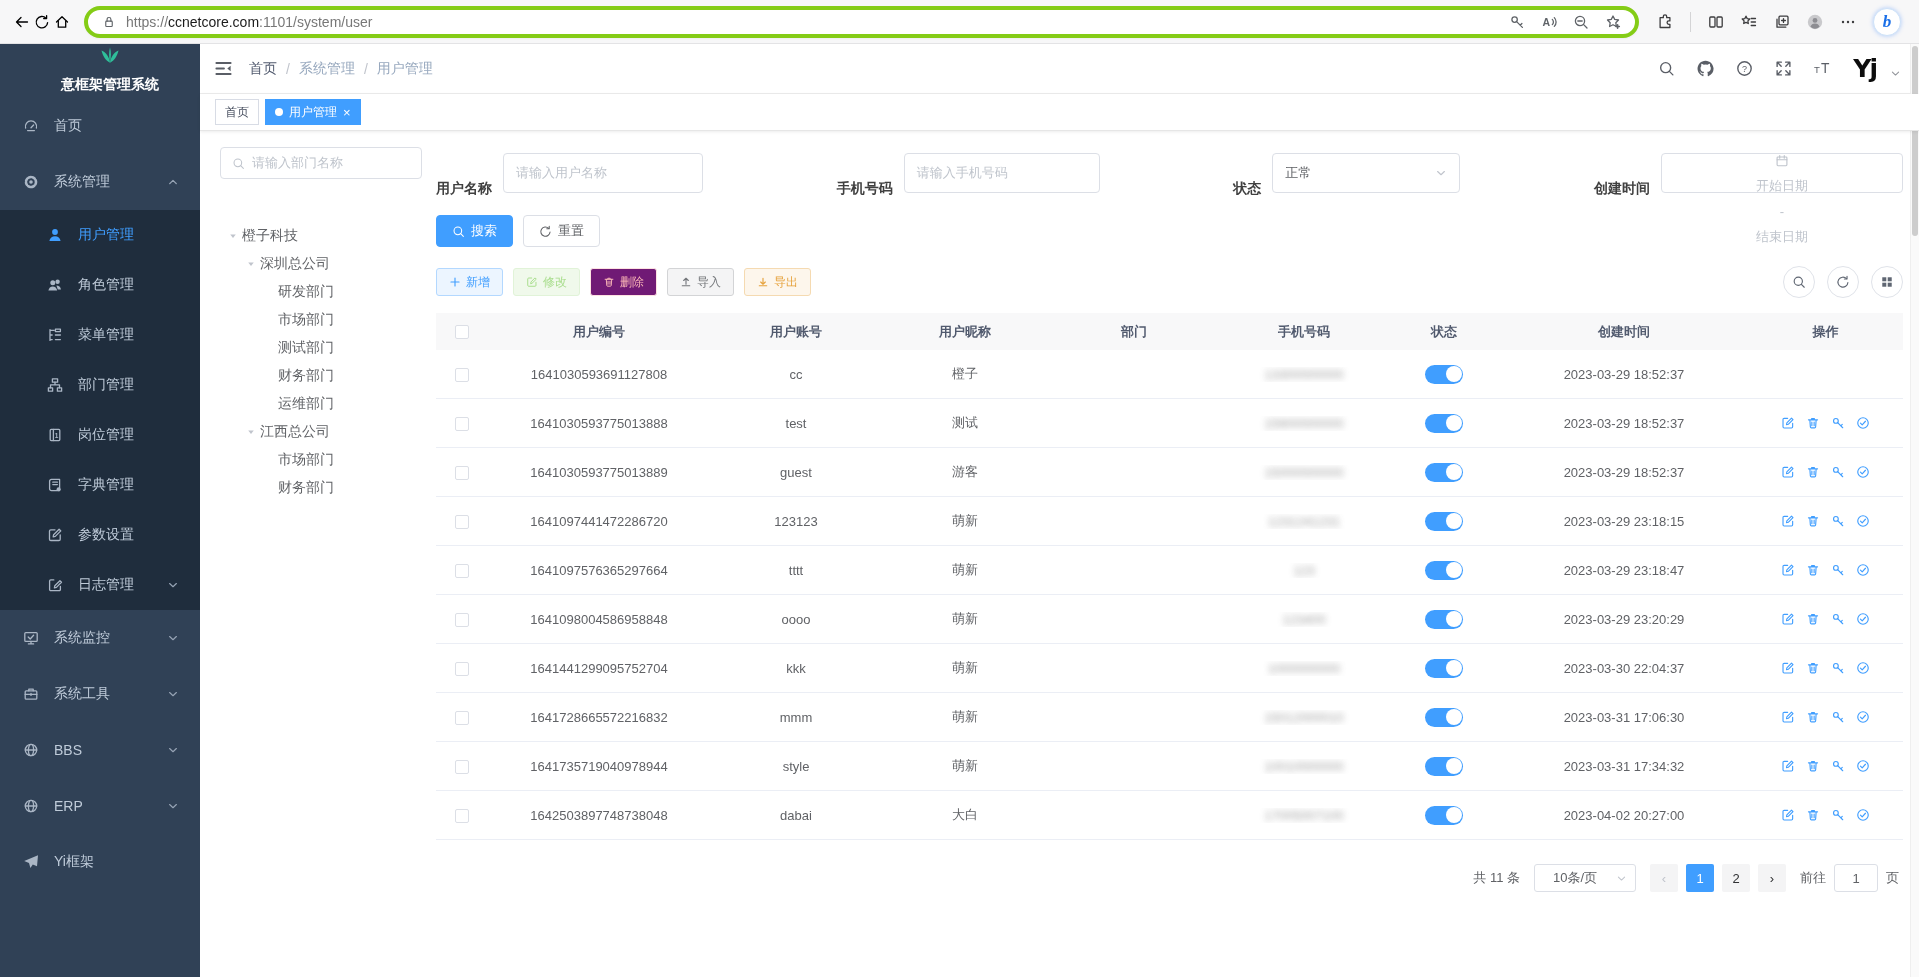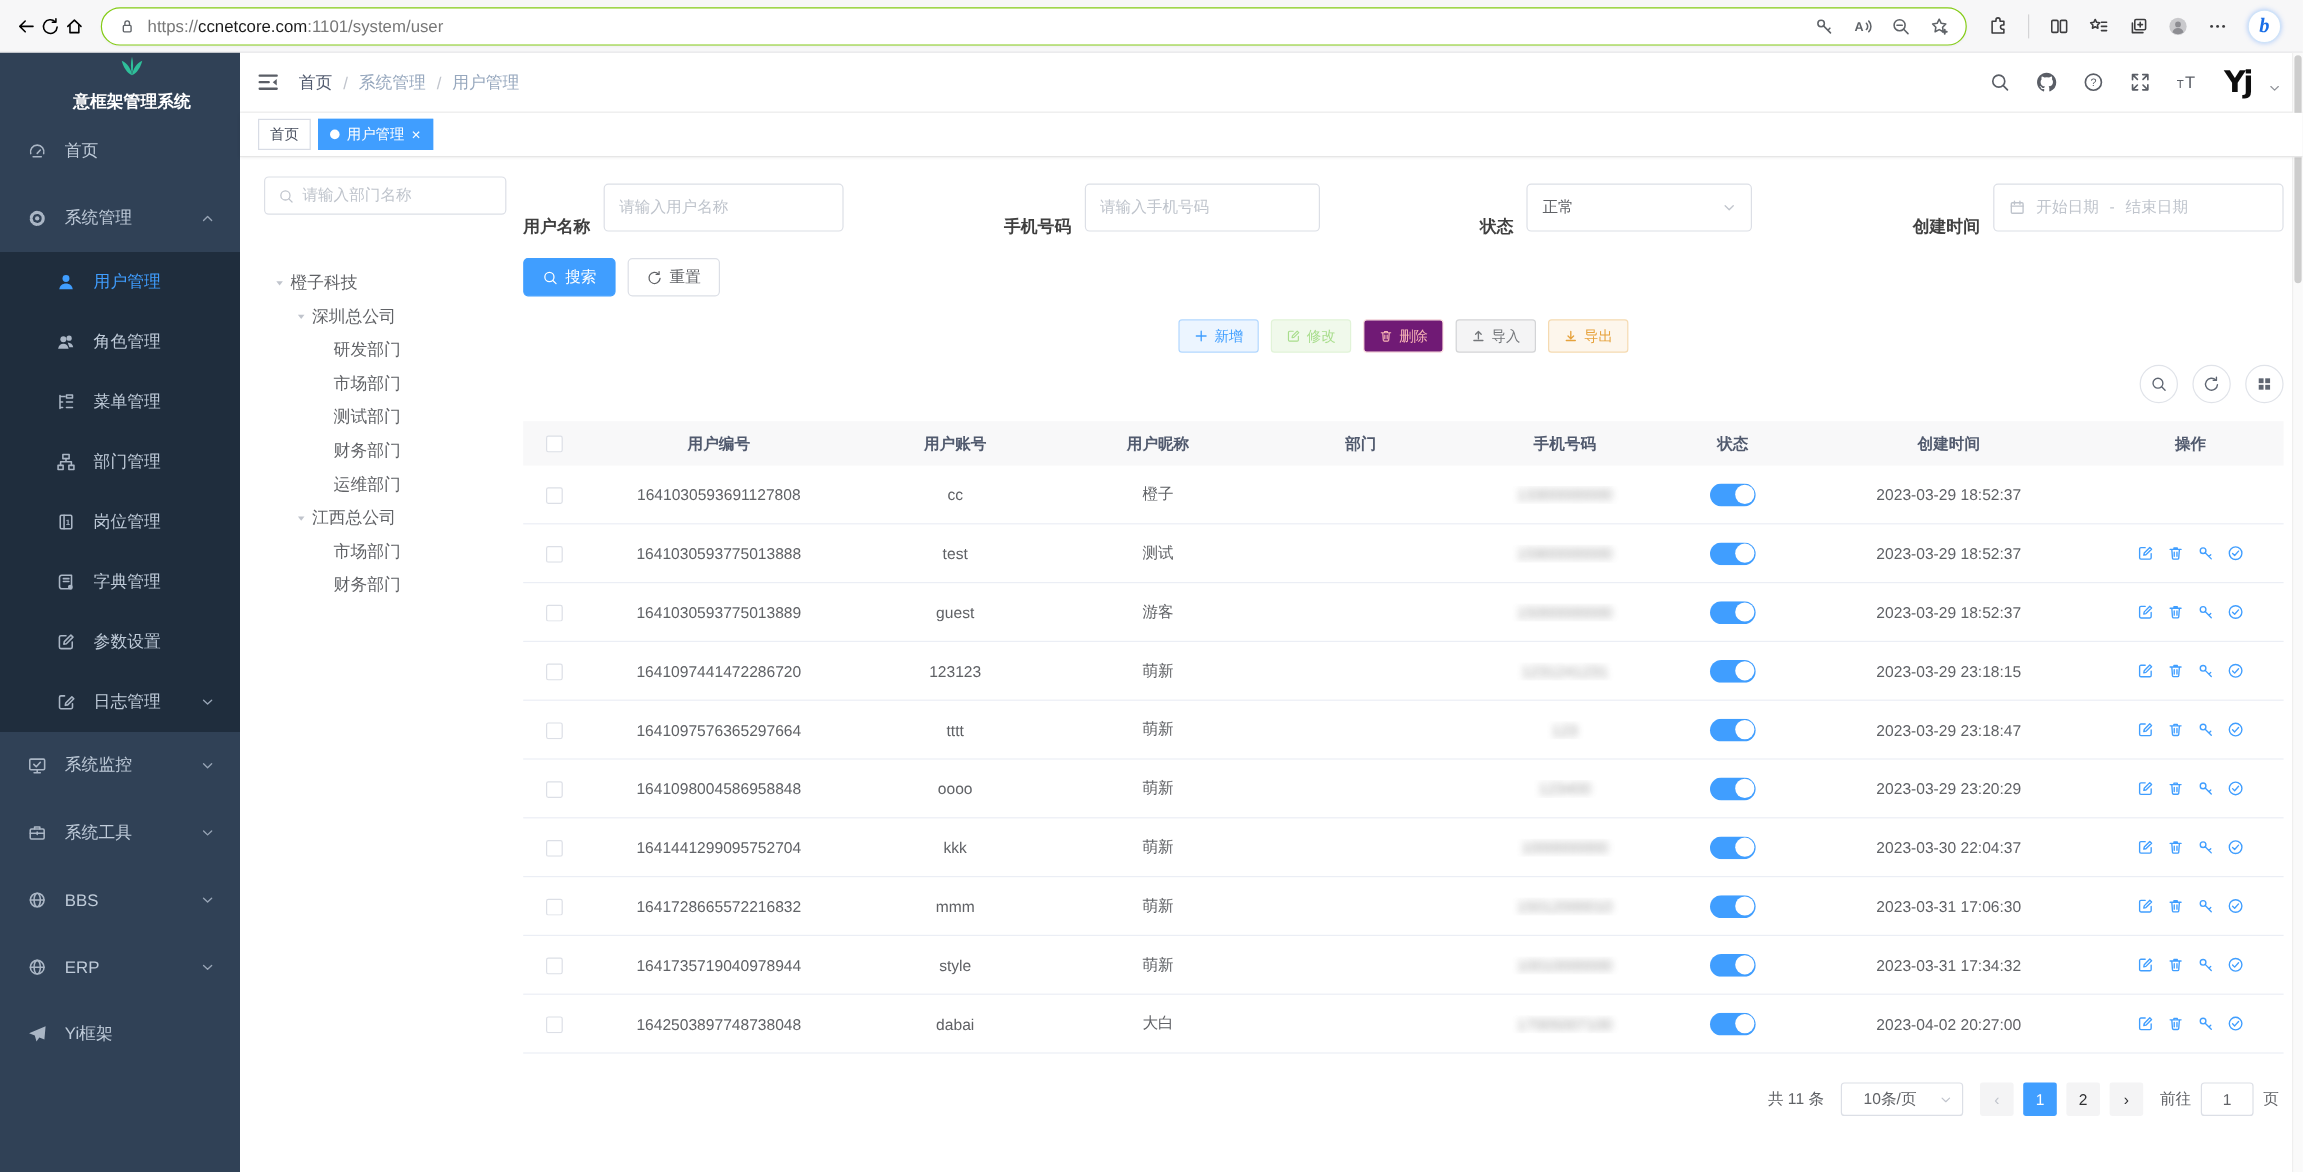--- a/index.html
+++ b/index.html
@@ -1,21 +1,21 @@
 <!DOCTYPE html>
 <html><head>
 <meta charset="utf-8">
 <style>
 * { box-sizing: border-box; margin: 0; padding: 0; }
 body { font-family: "Liberation Sans", "DejaVu Sans", sans-serif; background:#e8e8e8; }
 .screen { width:1919px; height:977px; background:#fff; position:relative; overflow:hidden; }
 
 
 .browser-bar { height:44px; background:#f7f7f8; border-bottom:1px solid #e3e3e5; display:flex; align-items:center; padding:0 14px; gap:8px; }
-.url-pill { flex:1; height:32px; background:#fff; border:1px solid #84cc16; border-radius:16px; box-shadow:0 1px 2px rgba(0,0,0,.04); display:flex; align-items:center; padding:0 14px; gap:10px; margin:0 6px; }
+.url-pill { flex:1; height:32px; background:#fff; border:4px solid #84cc16; border-radius:16px; box-shadow:0 1px 2px rgba(0,0,0,.04); display:flex; align-items:center; padding:0 14px; gap:10px; margin:0 6px; }
 .url-pill .ic { color:#5f6368; font-size:14px; display:flex; align-items:center; }
 .url-text { font-size:14px; color:#777; white-space:nowrap; }
 .url-text .host { color:#1b1b1b; }
 .pill-right { margin-left:auto; display:flex; gap:16px; align-items:center; color:#3c3c3e; }
 .pill-right .ic, .chrome-right .ic { font-size:16px; display:flex; align-items:center; cursor:pointer; }
 .chrome-right { display:flex; align-items:center; gap:17px; color:#3c3c3e; padding:0 4px; }
 .chrome-right .divider { width:1px; height:20px; background:#d4d4d6; }
 .copilot-btn { width:28px; height:28px; border-radius:50%; background:#fff; border:1px solid #cfe3f8; box-shadow:0 0 4px rgba(40,120,255,.35); color:#1a6fe8; font-weight:bold; font-style:italic; font-size:17px; display:flex; align-items:center; justify-content:center; font-family:"Liberation Serif", serif; }
 
 
@@ -59,31 +59,31 @@
 .tree-node .caret { width:18px; color:#c0c4cc; font-size:10px; display:flex; justify-content:center; flex-shrink:0; }
 
 .right-col { flex:1; min-width:0; display:flex; flex-direction:column; }
 .filters { display:flex; align-items:center; justify-content:space-between; gap:10px; }
 .field { display:flex; align-items:center; gap:11px; }
 .field-label { font-size:14px; font-weight:700; color:#404040; white-space:nowrap;margin-top:33px; }
 .inp { height:40px; border:1px solid #dcdfe6; border-radius:4px; background:#fff; font-size:13px; color:#bfc4cc; display:flex; align-items:center; padding:0 12px; }
 .inp.w-user { width:200px; } .inp.w-phone { width:196px; }
 .select { width:188px; justify-content:space-between; color:#606266; cursor:pointer; }
 .select .chev { color:#c0c4cc; font-size:12px; display:flex; }
-.date-range { width:242px; gap:9px; color:#bfc4cc; cursor:pointer; }
+.date-range { width:242px; gap:9px; color:#bfc4cc; cursor:pointer;flex-direction:column; }
 .date-range .ic { font-size:14px; display:flex; }
 .date-sep { color:#bfc4cc; }
 
 .btns-row { margin-top:17px; display:flex; gap:10px; }
 .btn { height:32px; padding:0 15px; border-radius:4px; font-size:13px; display:inline-flex; align-items:center; gap:6px; cursor:pointer; border:1px solid transparent; }
 .btn .ic { font-size:13px; display:flex; }
 .btn-primary { background:#409eff; border-color:#409eff; color:#fff; }
 .btn-plain { background:#fff; border-color:#dcdfe6; color:#606266; }
 
-.toolbar { margin-top:19px; display:flex; align-items:center; gap:10px;flex-direction:column; }
+.toolbar { margin-top:19px; display:flex; align-items:center; gap:10px; }
 .tb { height:28px; padding:0 12px; border-radius:3px; font-size:12px; display:inline-flex; align-items:center; gap:5px; cursor:pointer; border:1px solid; }
 .tb .ic { font-size:12px; display:flex; }
 .tb-primary { background:#ecf5ff; border-color:#b3d8ff; color:#409eff; }
 .tb-success { background:#f0f9eb; border-color:#e1f3d8; color:#a8dd8c; }
 .tb-danger  { background:#701a75; border-color:#fde2e2; color:#f9b6b6; }
 .tb-info    { background:#f4f4f5; border-color:#d3d4d6; color:#73767a; }
 .tb-warning { background:#fdf6ec; border-color:#f5dab1; color:#e6a23c; }
 .toolbar-right { margin-left:auto; display:flex; gap:12px; }
 .circle-btn { width:32px; height:32px; border-radius:50%; border:1px solid #e0e3e9; background:#fff; color:#5f6672; display:flex; align-items:center; justify-content:center; font-size:14px; cursor:pointer; }
 

